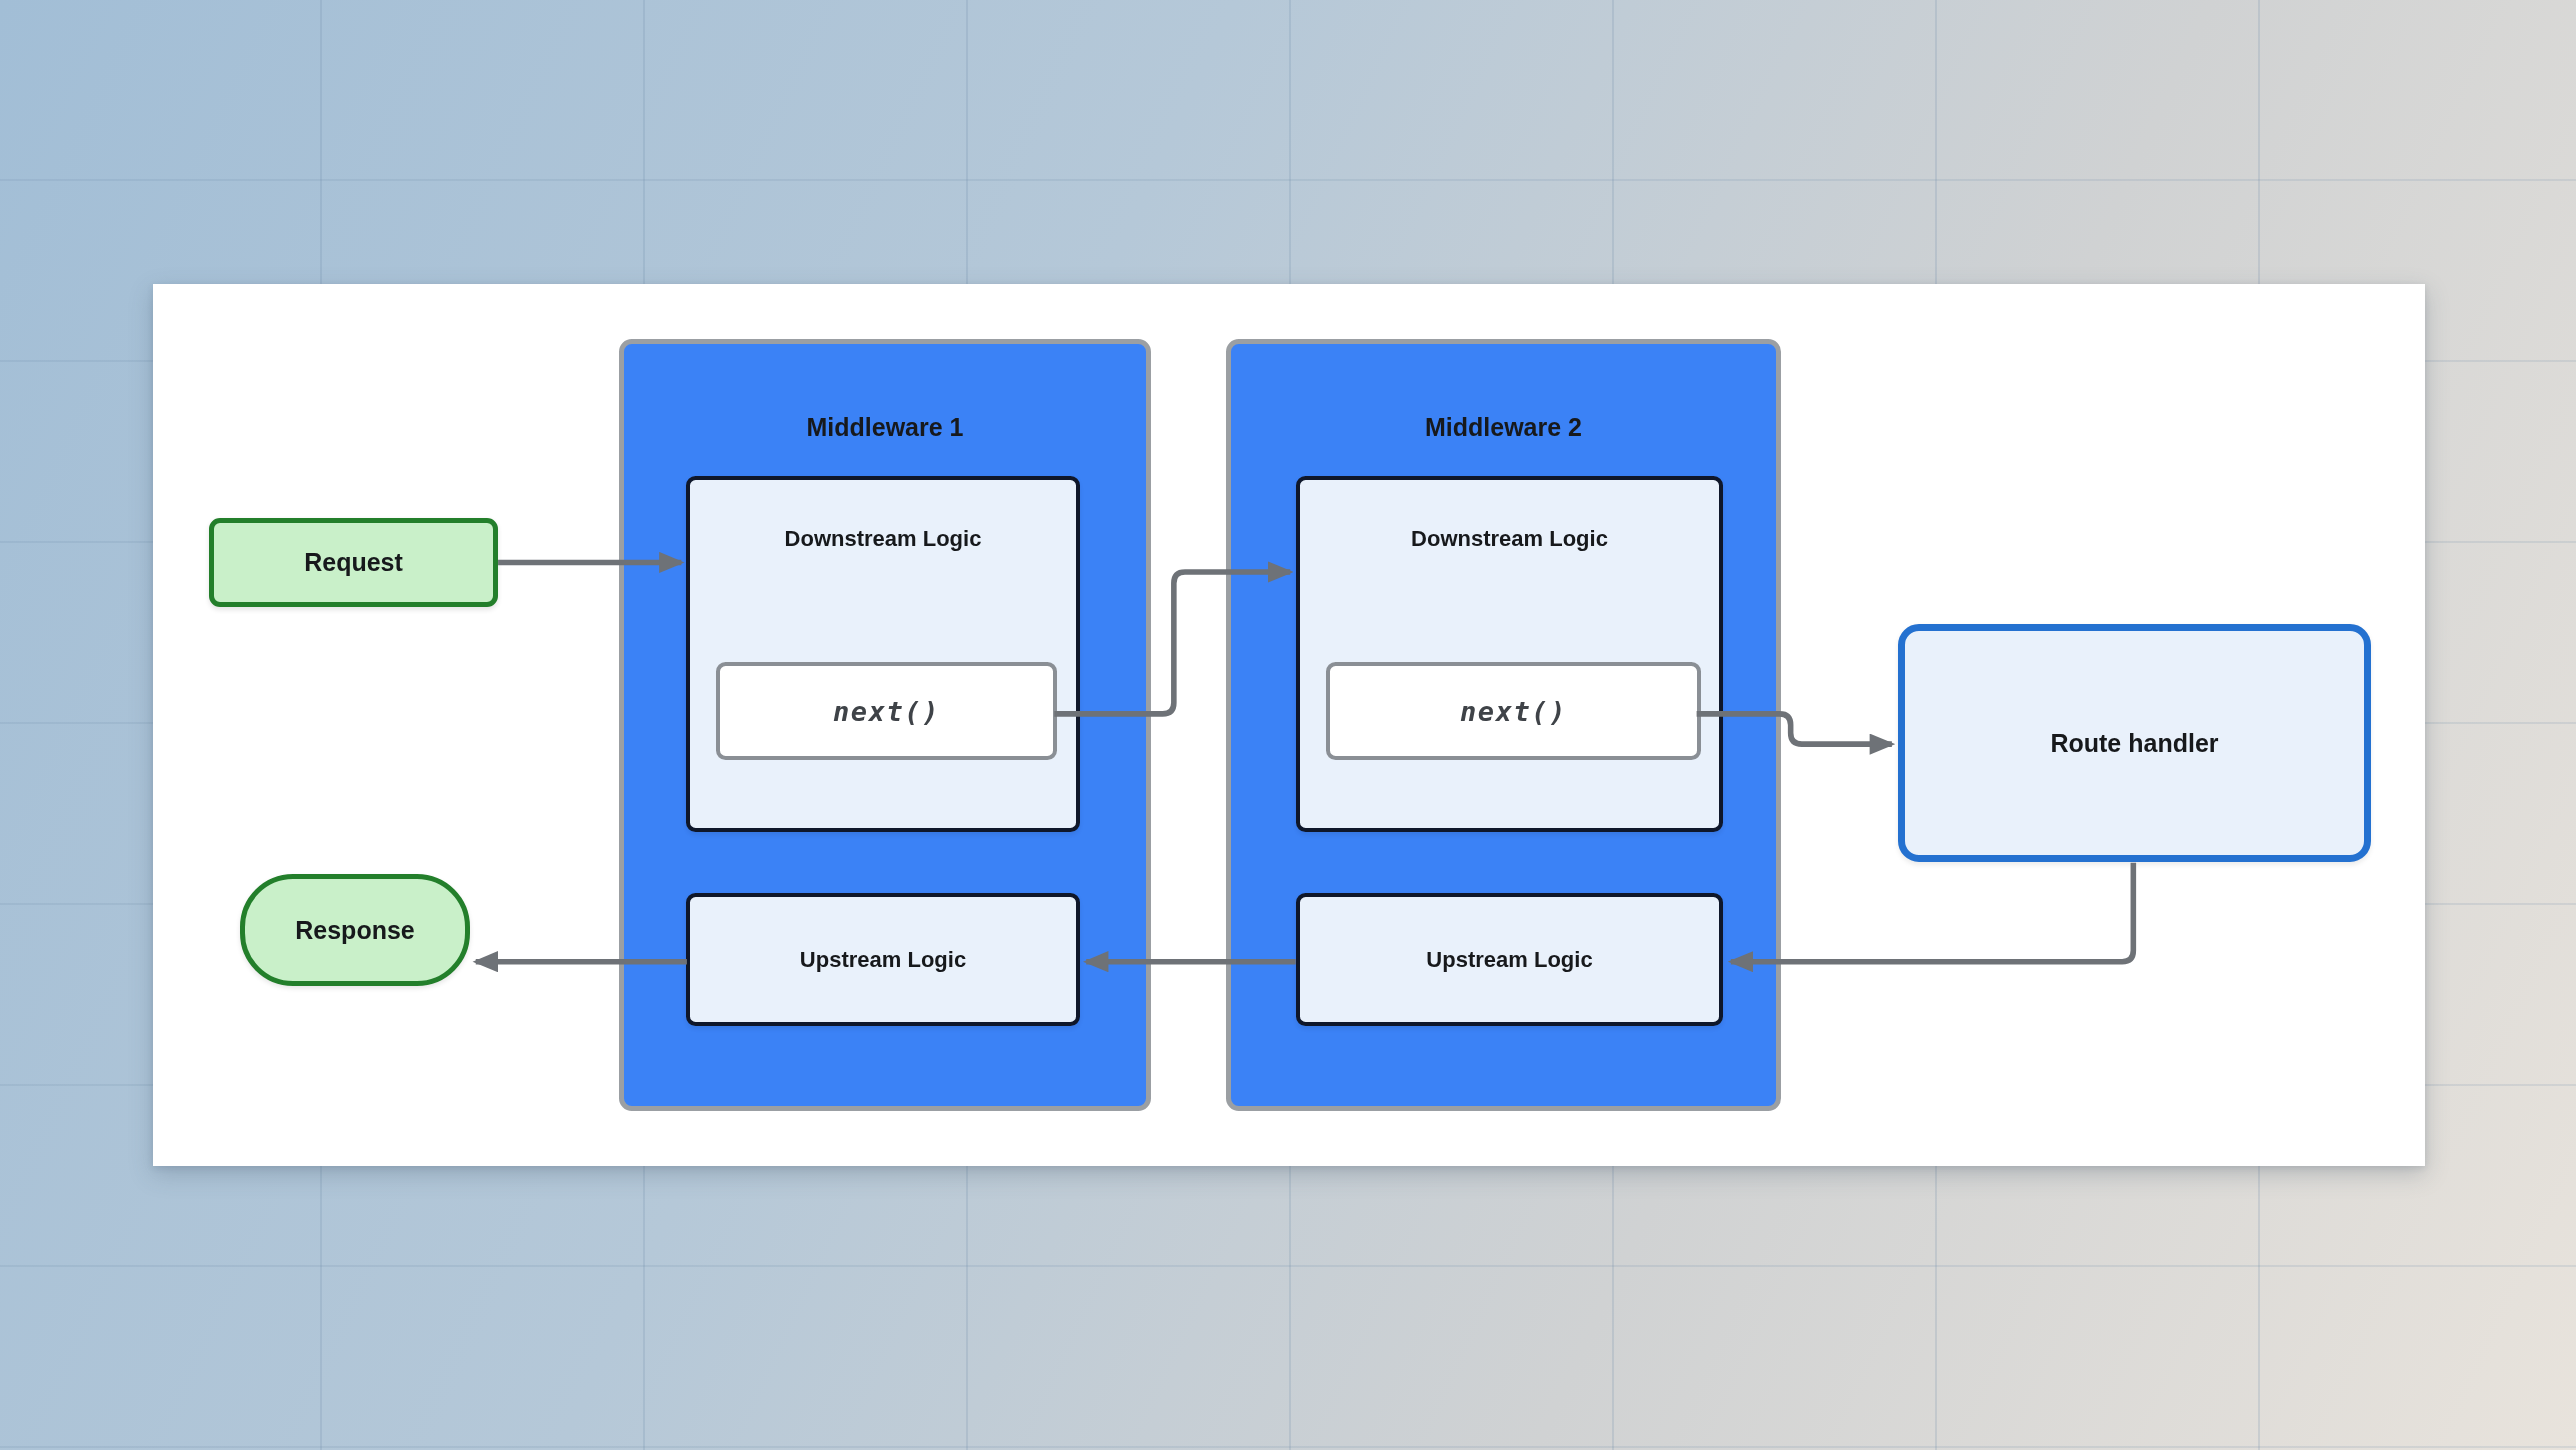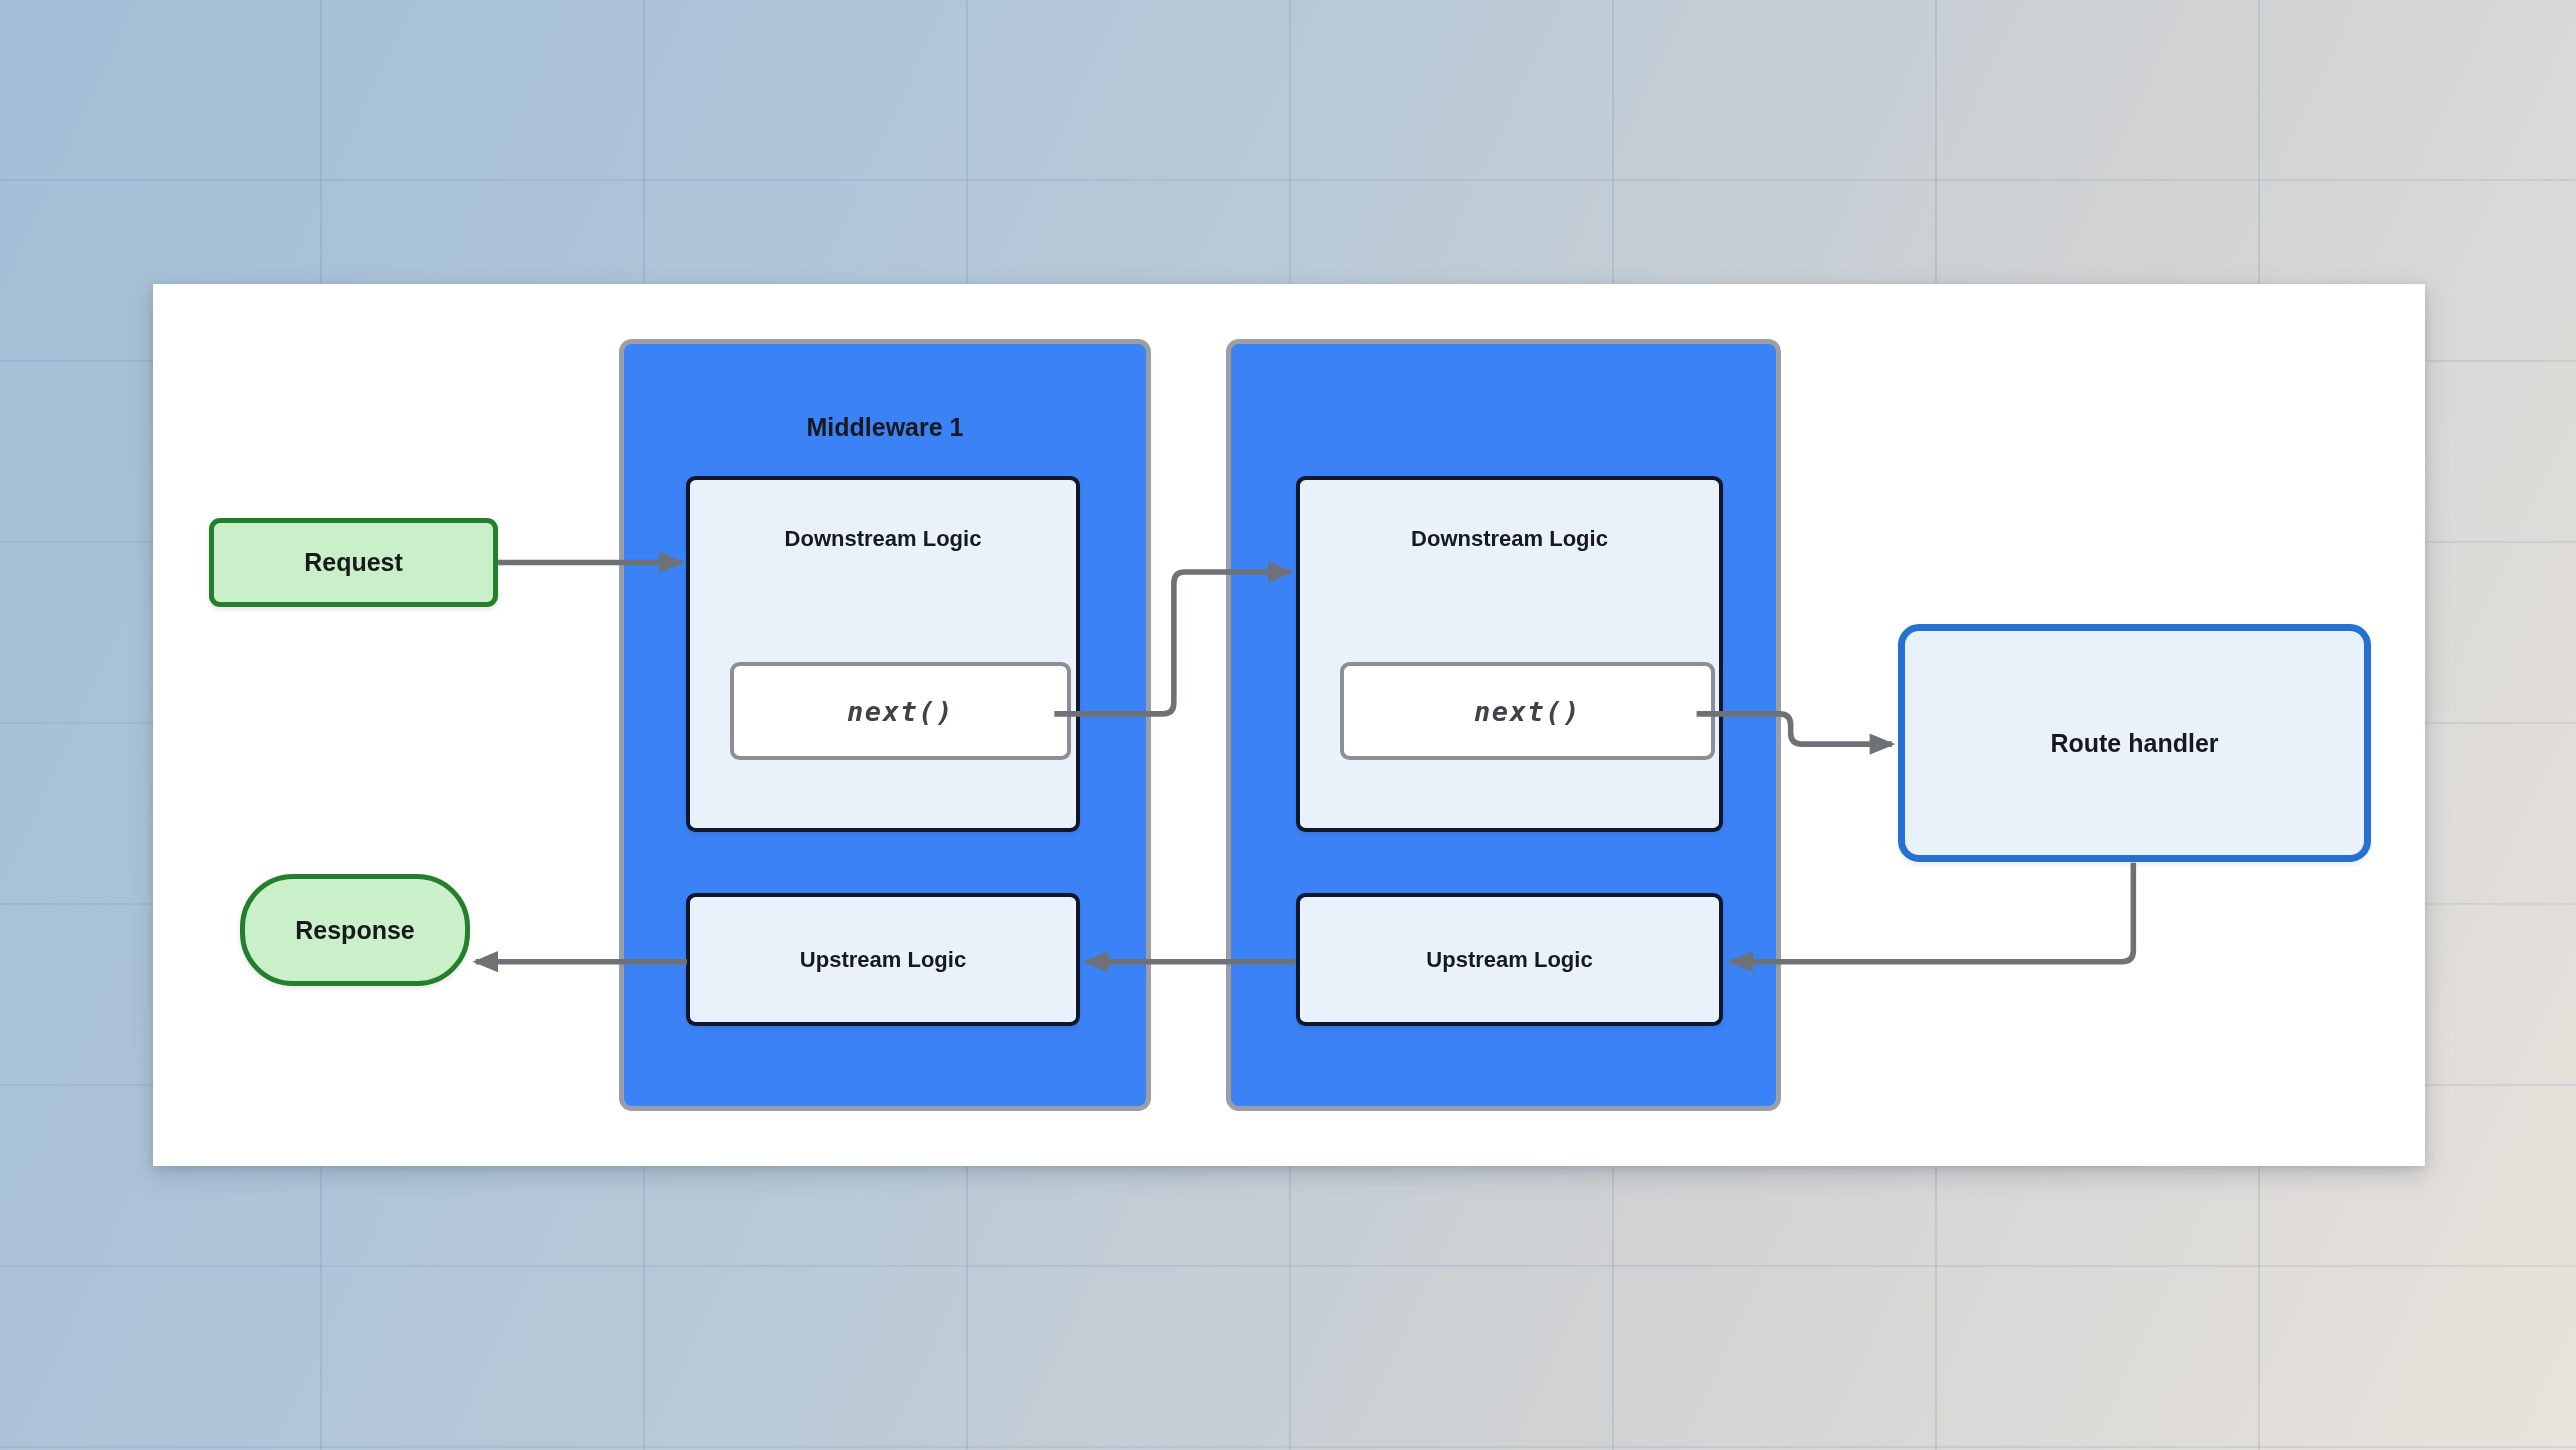--- a/index.html
+++ b/index.html
@@ -59,21 +59,21 @@
   .upstream   { top: 549px; height: 133px; display: flex; align-items: center; justify-content: center; }
   .mw1 .downstream, .mw1 .upstream { left: 62px; width: 394px; }
   .mw2 .downstream, .mw2 .upstream { left: 65px; width: 427px; }
   .logic .label { font-size: 22px; }
   .downstream .label { position: absolute; top: 46px; left: 0; width: 100%; }
 
   .next-box {
     position: absolute; left: 26px; top: 182px; box-sizing: border-box;
     height: 98px; background: #ffffff;
     border: 4.8px solid #8a8f95; border-radius: 9.6px;
-    display: flex; align-items: center; justify-content: center; margin-left: 14px;
+    display: flex; align-items: center; justify-content: center;
   }
   .mw1 .next-box { width: 341px; }
   .mw2 .next-box { width: 375px; }
   .next-label { font-family: "DejaVu Sans Mono", "Liberation Mono", monospace;
                 font-weight: bold; font-style: italic;
                 font-size: 27px; color: #3f4348; letter-spacing: 1.6px; }
 
   .route {
     left: 1745px; top: 340px; width: 473px; height: 238px;
     background: #e9f1fb; border: 7.2px solid #2471d0; border-radius: 21px;
@@ -109,20 +109,21 @@
           <span class="next-label">next()</span>
         </div>
       </div>
 
       <div class="logic upstream">
         <span class="label">Upstream Logic</span>
       </div>
     </div>
 
     <div class="mw-container mw2">
+      <div class="mw-title">Middleware 2</div>
 
       <div class="logic downstream">
         <span class="label">Downstream Logic</span>
         <div class="next-box">
           <span class="next-label">next()</span>
         </div>
       </div>
 
       <div class="logic upstream">
         <span class="label">Upstream Logic</span>

